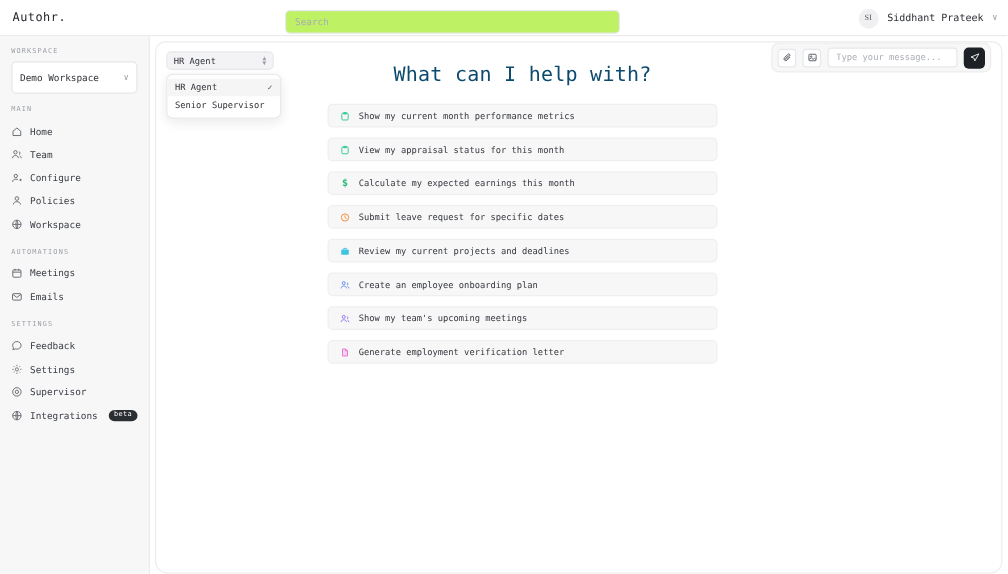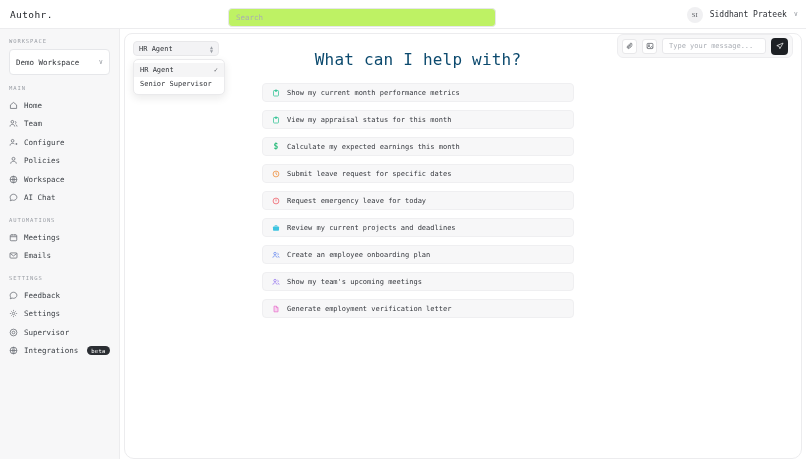--- a/index.html
+++ b/index.html
@@ -234,28 +234,20 @@
         <span class="nav-label">Policies</span>
       </div>
       <div class="nav-item">
         <span class="ico">
             <svg viewBox="0 0 16 16" fill="none" stroke="currentColor" stroke-width="1.4">
               <circle cx="8" cy="8" r="6"></circle>
               <path d="M2 8h12M8 2c1.8 2 1.8 10 0 12M8 2C6.2 4 6.2 12 8 14"></path>
             </svg>
           </span>
         <span class="nav-label">Workspace</span>
-      </div>
-      <div class="nav-item">
-        <span class="ico">
-            <svg viewBox="0 0 16 16" fill="none" stroke="currentColor" stroke-width="1.4">
-              <path d="M14 7.6c0 3-2.7 5.4-6 5.4-.8 0-1.6-.15-2.3-.4L2.2 13.8l1-2.8A5.1 5.1 0 012 7.6C2 4.6 4.7 2.2 8 2.2s6 2.4 6 5.4z"></path>
-            </svg>
-          </span>
-        <span class="nav-label">AI Chat</span>
       </div>
 
       <div class="sec-label spaced">AUTOMATIONS</div>
       <div class="nav-item">
         <span class="ico">
             <svg viewBox="0 0 16 16" fill="none" stroke="currentColor" stroke-width="1.4">
               <rect x="2.2" y="3.4" width="11.6" height="10.4" rx="1.6"></rect>
               <path d="M2.2 6.6h11.6M5.4 1.9v2.6M10.6 1.9v2.6"></path>
             </svg>
           </span>
@@ -368,29 +360,20 @@
             <div class="sugg">
               <span class="ico">
                   <svg viewBox="0 0 16 16" fill="none" stroke="#f0913f" stroke-width="1.6">
                     <circle cx="8" cy="8" r="5.8"></circle>
                     <path d="M8 4.6V8l2.4 1.6"></path>
                   </svg>
                 </span>
               <span>Submit leave request for specific dates</span>
             </div>
 
-            <div class="sugg">
-              <span class="ico">
-                  <svg viewBox="0 0 16 16" fill="none" stroke="#f0616b" stroke-width="1.6">
-                    <circle cx="8" cy="8" r="5.8"></circle>
-                    <path d="M8 4.8v4M8 11.1v.1"></path>
-                  </svg>
-                </span>
-              <span>Request emergency leave for today</span>
-            </div>
 
             <div class="sugg">
               <span class="ico">
                   <svg viewBox="0 0 16 16" fill="none" stroke="#3ec4e0" stroke-width="1.6">
                     <rect x="2" y="5" width="12" height="8.4" rx="1.4" fill="#3ec4e0" stroke="none"></rect>
                     <path d="M5.8 4.8V3.4h4.4v1.4" stroke="#3ec4e0"></path>
                   </svg>
                 </span>
               <span>Review my current projects and deadlines</span>
             </div>

